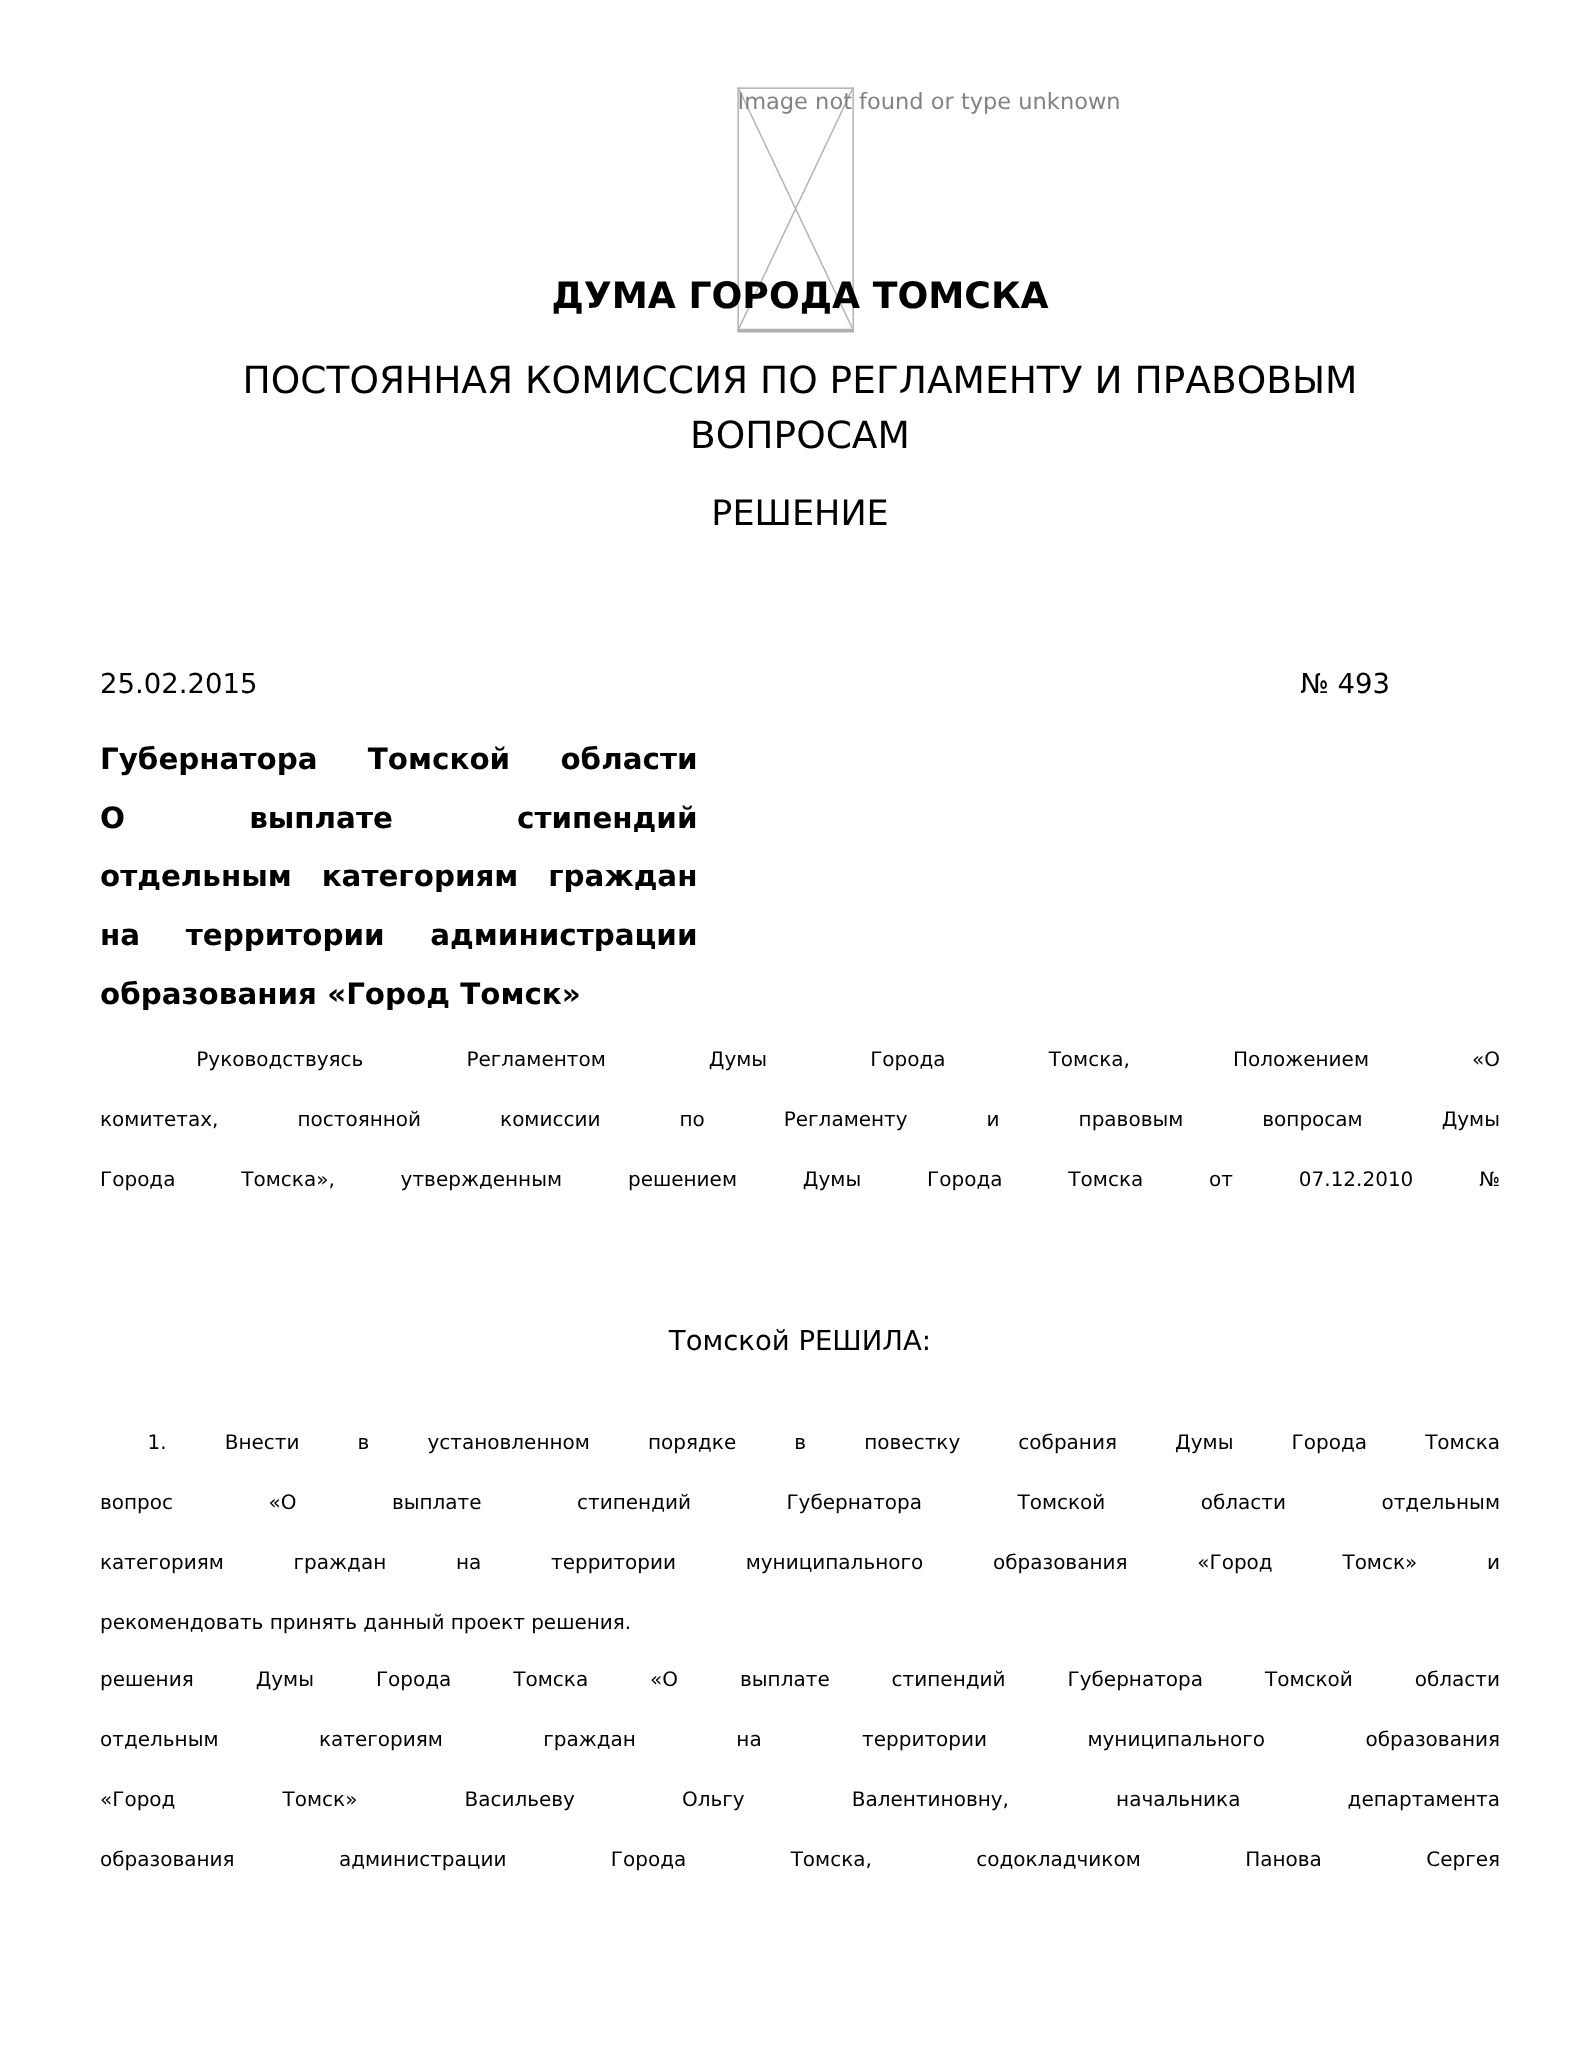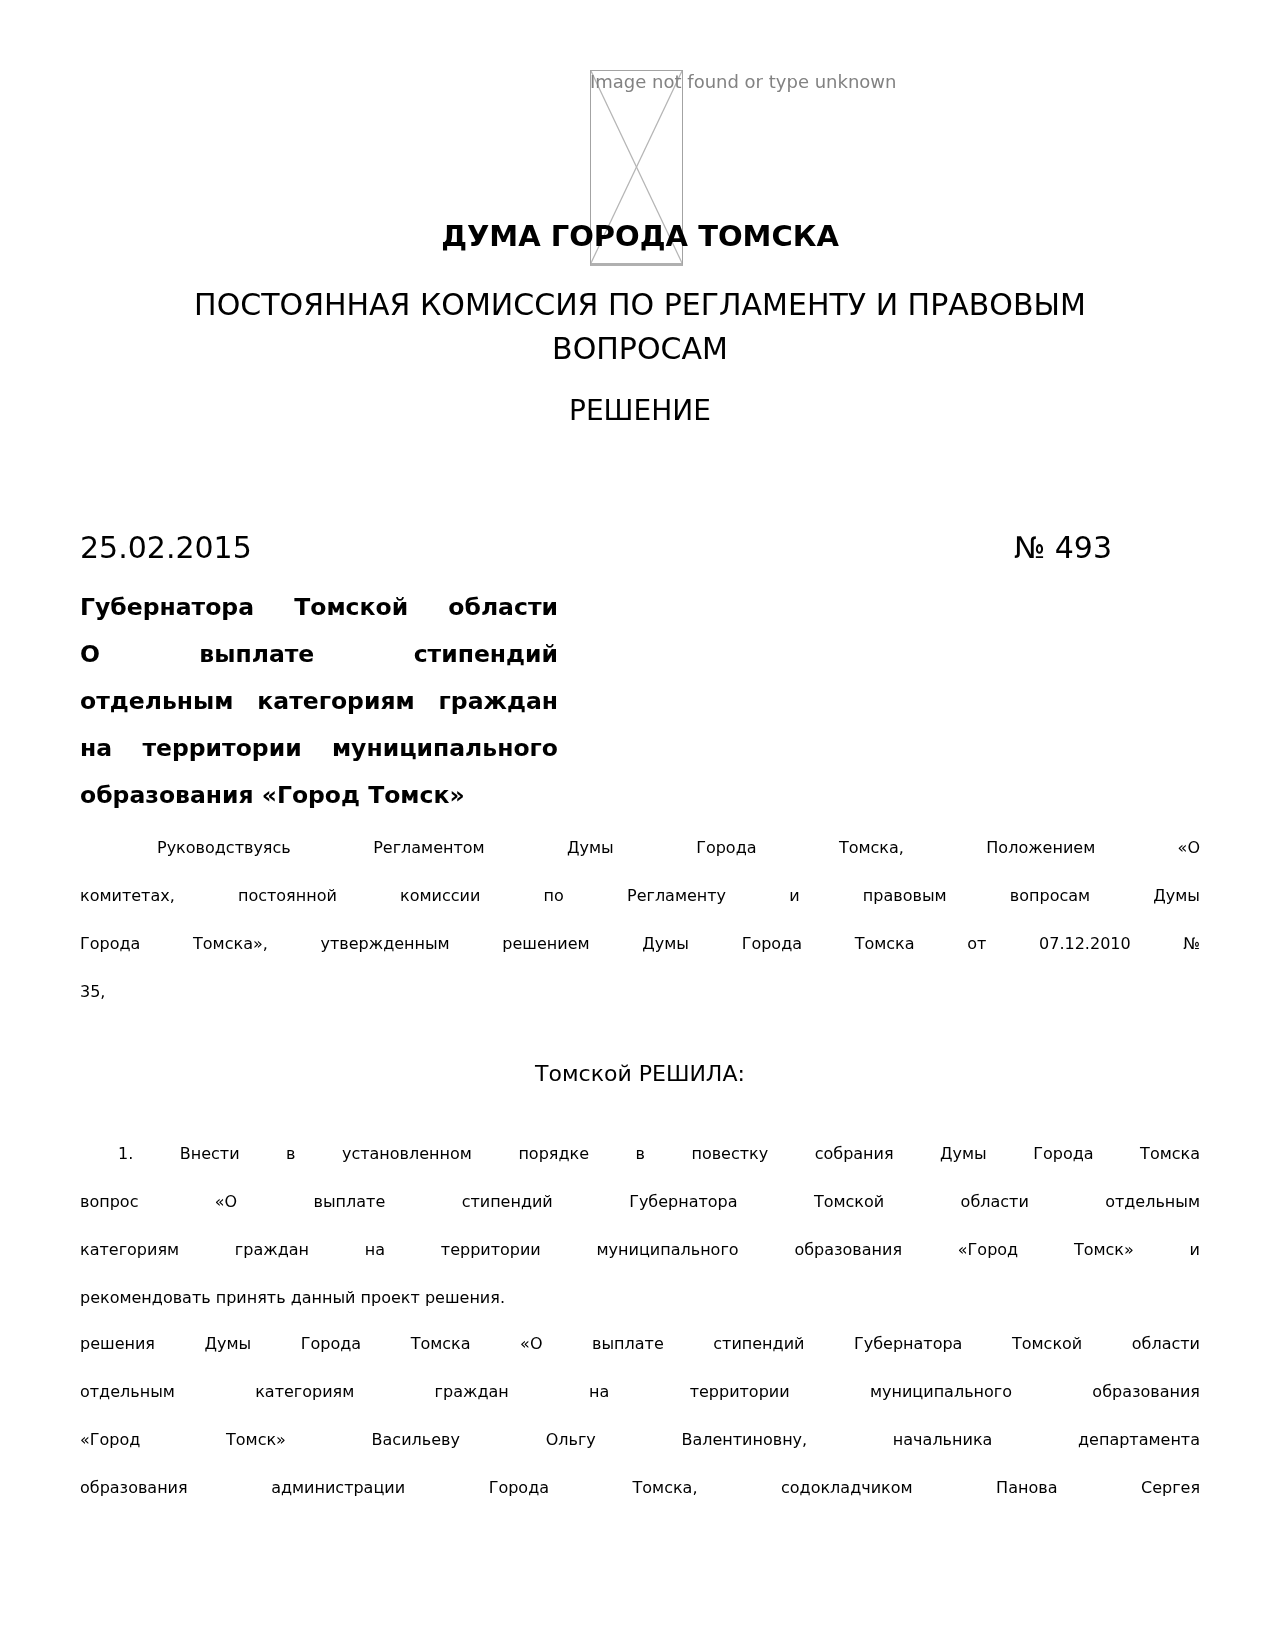--- a/index.html
+++ b/index.html
@@ -34,21 +34,21 @@
     font-size:30px;line-height:44px;font-weight:normal;text-align:center;
   }
   .commission div{white-space:nowrap;}
   .doctype{
     position:absolute;left:80px;width:1120px;top:393px;
     font-size:28px;line-height:36px;font-weight:normal;text-align:center;white-space:nowrap;
   }
   
   .meta-row{
     position:absolute;left:80px;width:1120px;top:533px;
-    font-size:30px;line-height:30px;
+    font-size:22px;line-height:30px;
     display:flex;justify-content:space-between;
   }
   .meta-row .num{padding-right:88px;}
   
   .subject{
     position:absolute;left:80px;top:584px;width:478px;
     font-size:23.5px;line-height:47px;font-weight:bold;
   }
   
   .para{
@@ -90,29 +90,28 @@
 
   <div class="meta-row">
     <span>25.02.2015</span>
     <span class="num">№ 493</span>
   </div>
 
   <div class="subject">
     <div class="jl">Губернатора Томской области</div>
     <div class="jl">О выплате стипендий</div>
     <div class="jl">отдельным категориям граждан</div>
-    <div class="jl">на территории муниципального</div>
+    <div class="jl">на территории администрации</div>
     <div>образования «Город Томск»</div>
   </div>
 
   <div class="para preamble">
     <div class="jl ind-pre">Руководствуясь Регламентом Думы Города Томска, Положением «О</div>
     <div class="jl">комитетах, постоянной комиссии по Регламенту и правовым вопросам Думы</div>
     <div class="jl">Города Томска», утвержденным решением Думы Города Томска от 07.12.2010 №</div>
-    <div>35,</div>
   </div>
 
   <div class="decide">Томской РЕШИЛА:</div>
 
   <div class="para item1">
     <div class="jl ind-item">1. Внести в установленном порядке в повестку собрания Думы Города Томска</div>
     <div class="jl">вопрос «О выплате стипендий Губернатора Томской области отдельным</div>
     <div class="jl">категориям граждан на территории муниципального образования «Город Томск» и</div>
     <div>рекомендовать принять данный проект решения.</div>
   </div>

